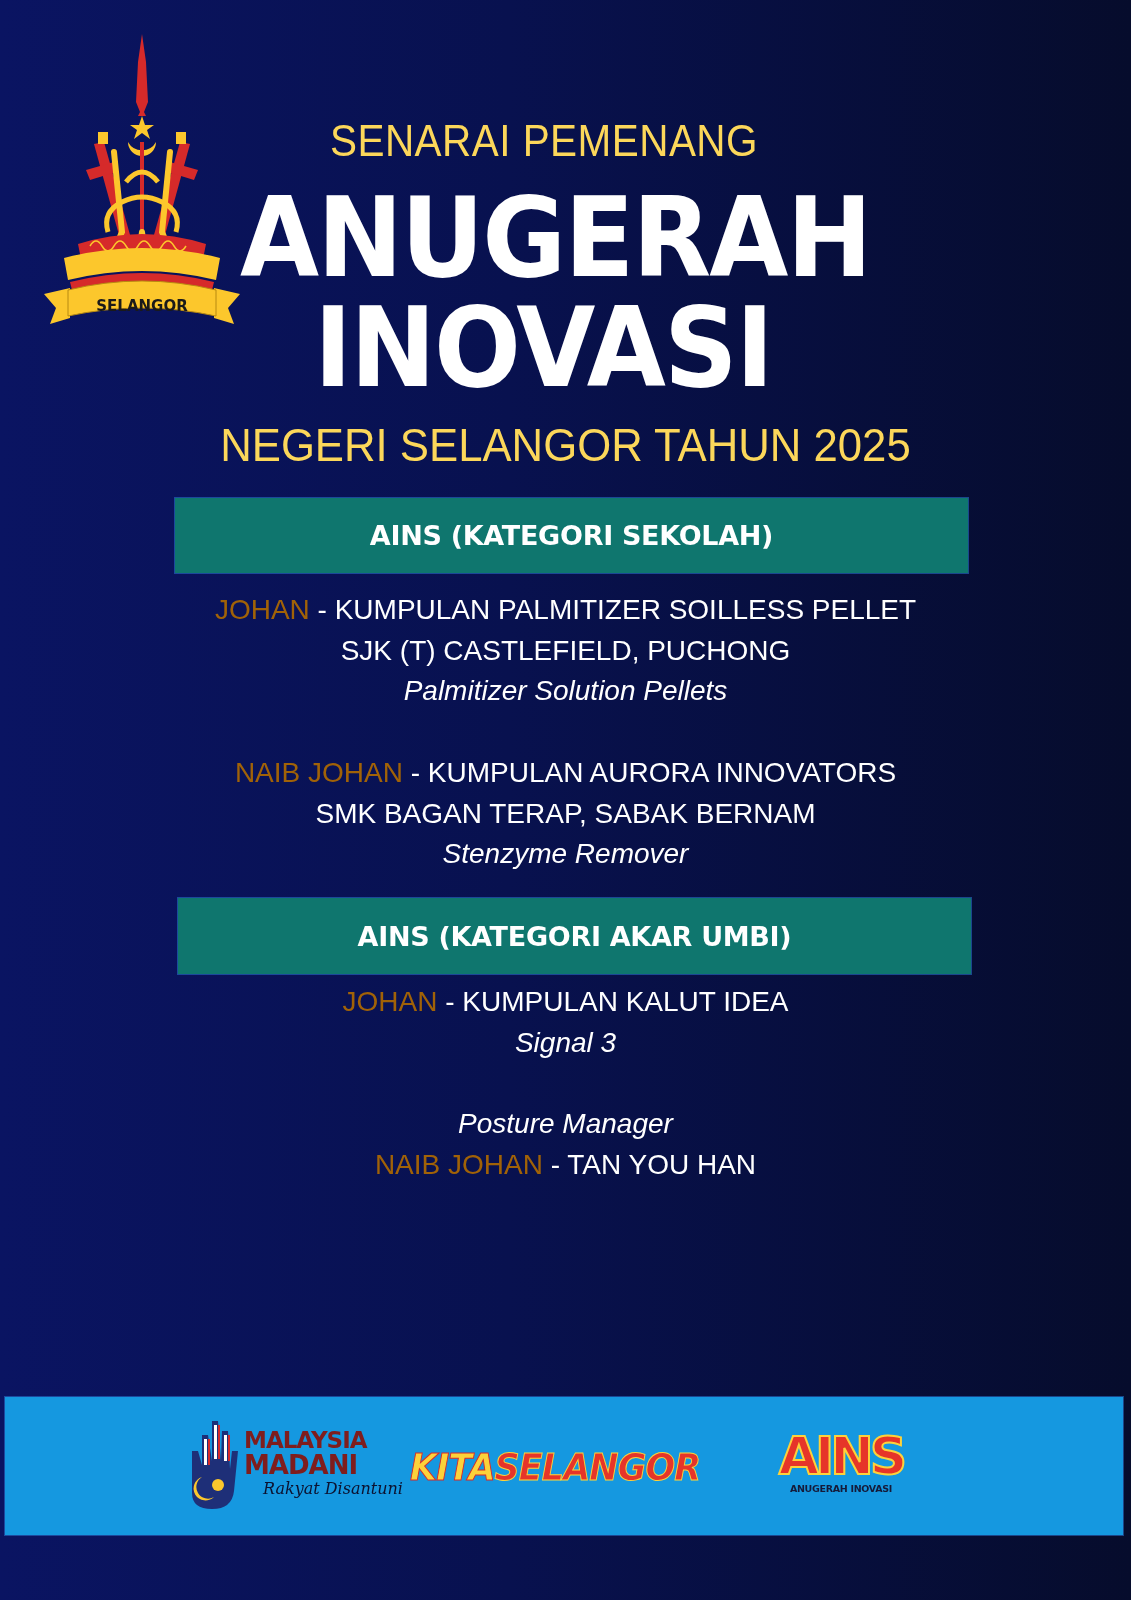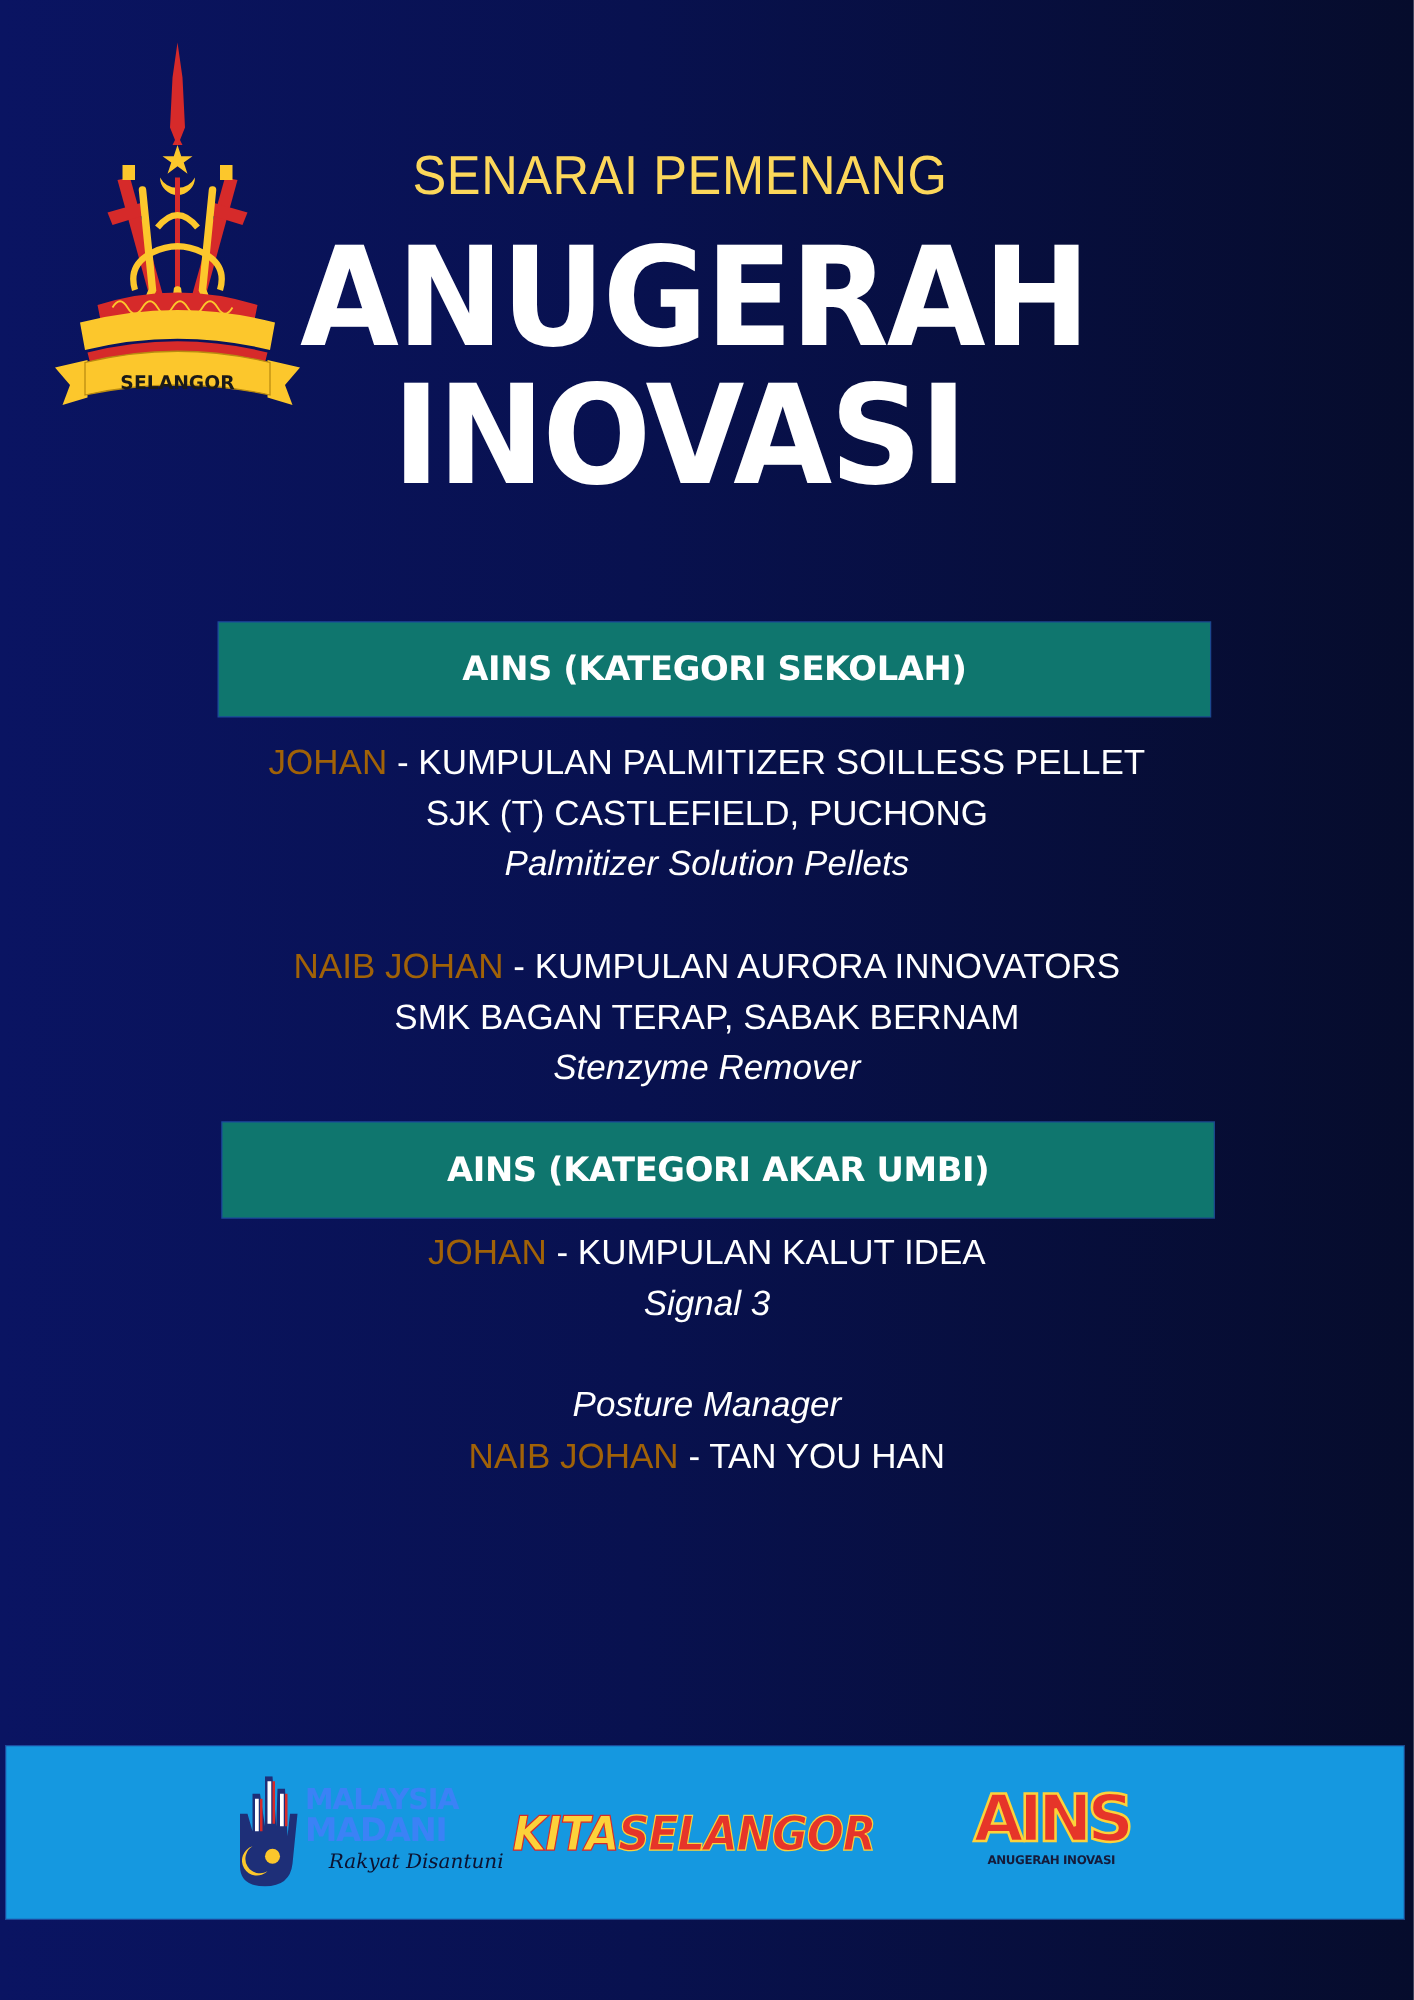--- a/index.html
+++ b/index.html
@@ -69,21 +69,21 @@
       box-shadow: 0 0 0 1px rgba(40,110,200,0.6);
     }
     .logo { position: absolute; }
     .logo-madani { left: 188px; top: 1421px; width: 200px; height: 90px; }
     .logo-kita { left: 410px; top: 1443px; width: 335px; height: 48px; }
     .logo-ains { left: 766px; top: 1430px; width: 150px; height: 70px; }
 
     .madani-text {
       position: absolute; left: 56px; top: 8px;
       font-family: "DejaVu Sans", sans-serif; font-weight: 900;
-      color: #3b82f6; font-size: 23px; line-height: 23px; letter-spacing: -1px;
+      color: #7f1d1d; font-size: 23px; line-height: 23px; letter-spacing: -1px;
     }
     .madani-script {
       position: absolute; left: 56px; top: 58px;
       font-family: "DejaVu Serif", serif; font-style: italic;
       color: #0c1230; font-size: 16px; white-space: nowrap; margin-left: 19px;
     }
     .kita-text {
       position: absolute; left: 0; top: 0;
       font-family: "DejaVu Sans", sans-serif; font-weight: 900; font-style: italic;
       font-size: 38px; line-height: 48px; letter-spacing: -1px; white-space: nowrap;
@@ -139,20 +139,23 @@
       <path d="M2 262 L28 256 L28 286 L8 292 L14 276 Z" fill="#fcc72c"></path>
       <path d="M198 262 L172 256 L172 286 L192 292 L186 276 Z" fill="#fcc72c"></path>
       <path d="M26 258 Q100 240 174 258 L174 284 Q100 268 26 284 Z" fill="#fcc72c" stroke="#b88a10" stroke-width="1"></path>
       <text x="100" y="279" text-anchor="middle" font-family="DejaVu Sans, sans-serif" font-weight="700" font-size="15" fill="#1a1a1a">SELANGOR</text>
     </svg>
   </div>
 
   <div class="subtitle-top">SENARAI PEMENANG</div>
   <div class="title-line title-1">ANUGERAH</div>
   <div class="title-line title-2">INOVASI</div>
+  <div class="subtitle-bottom">
+    <span>NEGERI SELANGOR TAHUN 2025</span>
+  </div>
 
   <div class="cat-bar cat-1">
     <span class="cat-label">AINS (KATEGORI SEKOLAH)</span>
   </div>
 
   <div class="winner w1">
     <span class="line">
       <span class="rank">JOHAN</span><span> - </span><span>KUMPULAN PALMITIZER SOILLESS PELLET</span>
     </span>
     <span class="line">SJK (T) CASTLEFIELD, PUCHONG</span>

